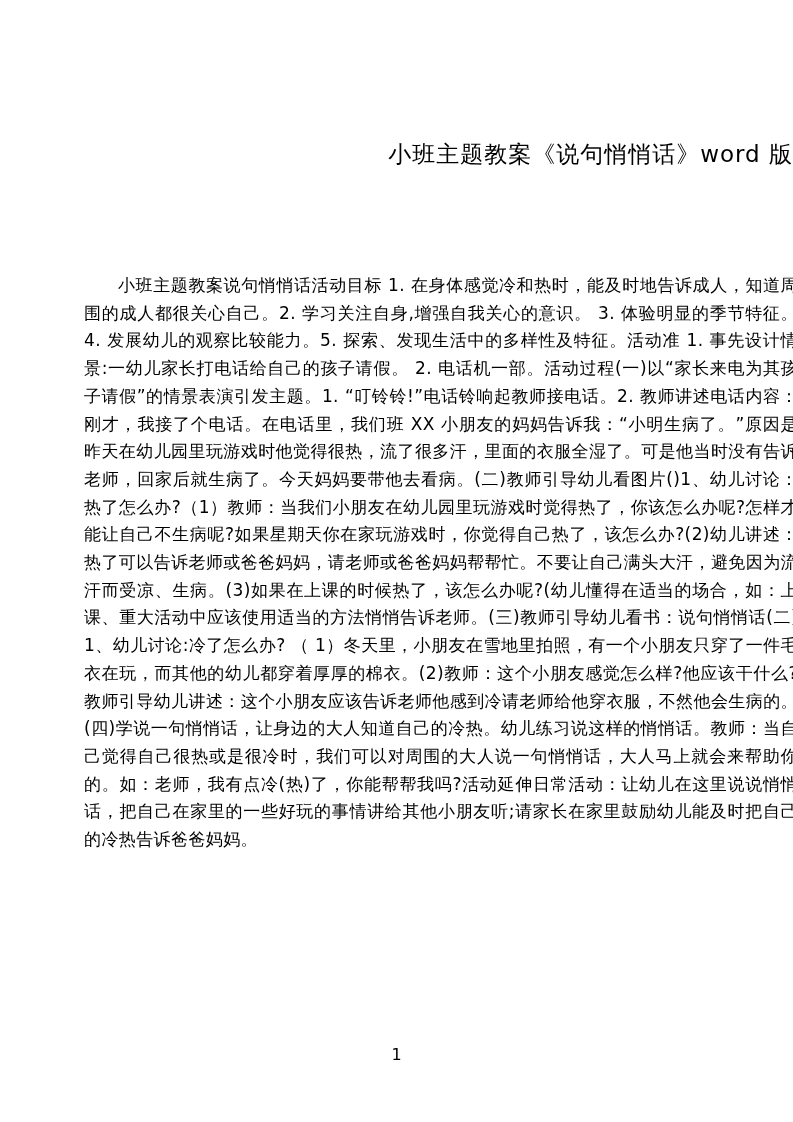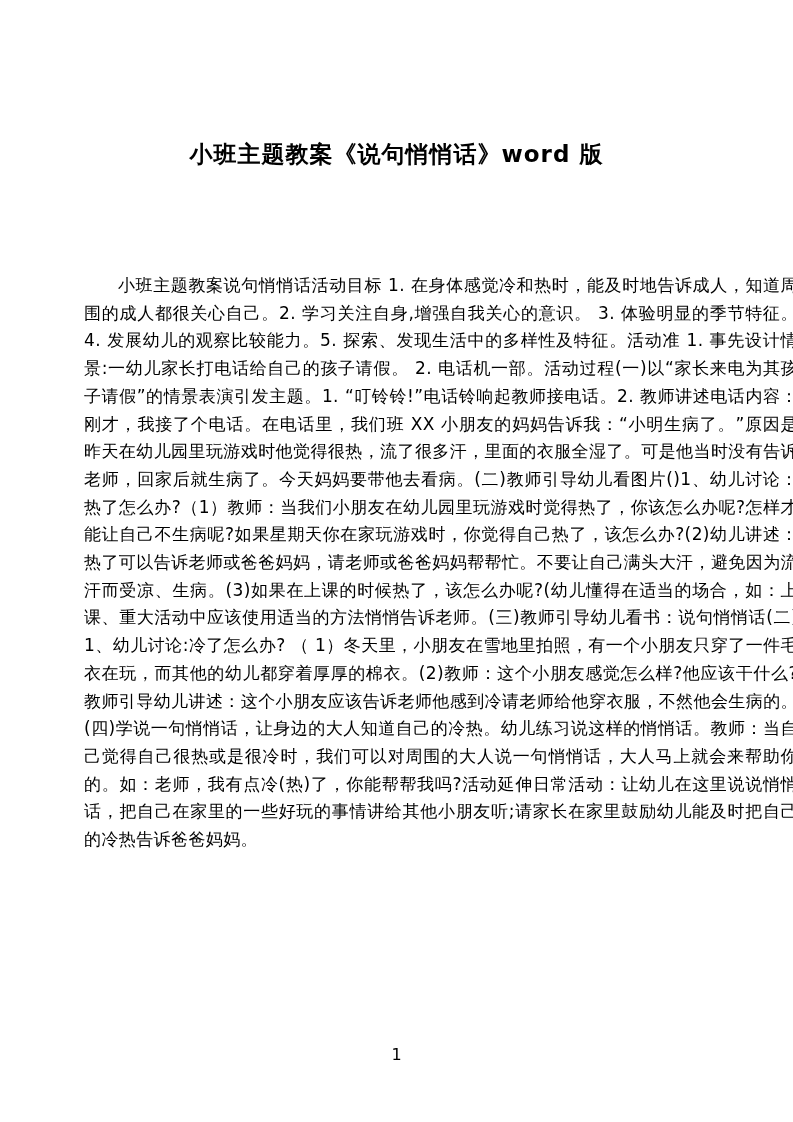--- a/index.html
+++ b/index.html
@@ -14,23 +14,23 @@
     background: #ffffff;
     overflow: hidden;
     font-family: "DejaVu Sans", "Liberation Sans", sans-serif;
     color: #000000;
   }
   .doc-title {
     position: absolute;
     top: 139px;
     left: 0;
     width: 793px;
-    text-align: center;
+    text-align: right;
     font-size: 23px;
-    font-weight: 700;
+    font-weight: 400;
     letter-spacing: 1px;
     white-space: nowrap;
   }
   .doc-body {
     position: absolute;
     top: 272px;
     left: 84px;
     width: 714px; 
     font-size: 17px;
     line-height: 27.7px;

